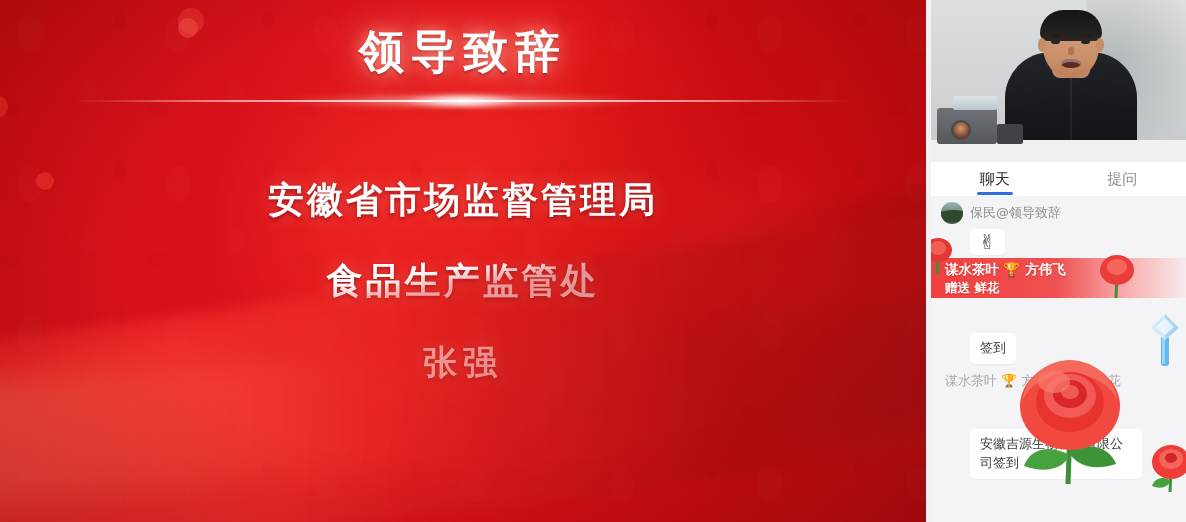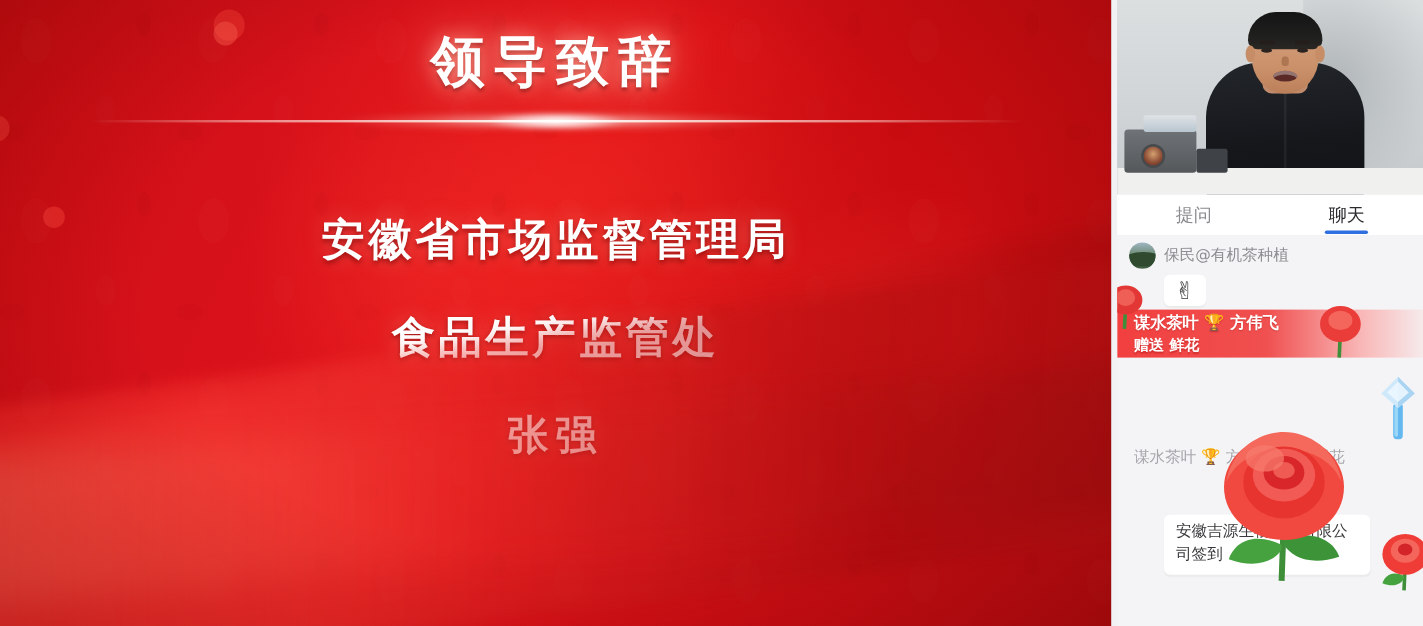--- a/index.html
+++ b/index.html
@@ -187,41 +187,48 @@
       <div class="v-nose"></div>
       <div class="v-mouth"></div>
       <div class="v-desk"></div>
       <div class="v-box"></div>
       <div class="v-box-top"></div>
       <div class="v-box-disc"></div>
       <div class="v-box2"></div>
     </div>
 
     <div class="tabs">
+      <div class="tab active">聊天</div>
       <div class="tab">提问</div>
-      <div class="tab active">聊天</div>
     </div>
 
     <div class="chat">
 
       <div class="msg">
         <div class="msg-head">
           <span class="avatar">
               <span class="av-photo"></span>
             </span>
-          <span class="nick">保民@有机茶种植</span>
+          <span class="nick">保民@领导致辞</span>
         </div>
         <div class="bubble emoji">✌</div>
       </div>
 
       <div class="gift-banner">
         <div class="gift-l1">谋水茶叶 🏆 方伟飞</div>
         <div class="gift-l2">赠送 鲜花</div>
       </div>
 
+      <div class="msg" style="position:absolute;top:104px;left:0;width:100%;box-sizing:border-box;">
+        <div class="msg-head">
+          <span class="avatar" style="visibility:hidden"></span>
+          <span class="nick"></span>
+        </div>
+        <div class="bubble">签到</div>
+      </div>
 
       <div class="ghost-msg">谋水茶叶 🏆 方伟飞 赠送 鲜花</div>
 
       <div class="msg" style="position:absolute;top:222px;left:0;width:100%;box-sizing:border-box;">
         <div class="bubble" style="max-width:152px;">安徽吉源生物科技有限公司签到</div>
       </div>
 
       <svg class="gift-fx rose-big" viewBox="0 0 120 130">
         <path d="M58 70 L56 126" stroke="#3f8f3a" stroke-width="5" fill="none"></path>
         <path d="M56 96 C30 84 16 96 12 108 C34 116 50 110 56 100 Z" fill="#45a23f"></path>

